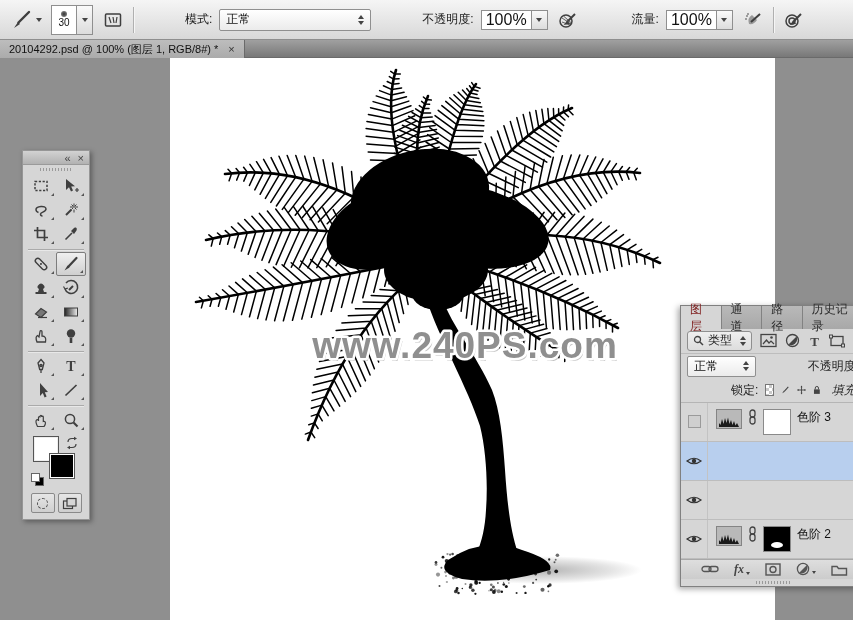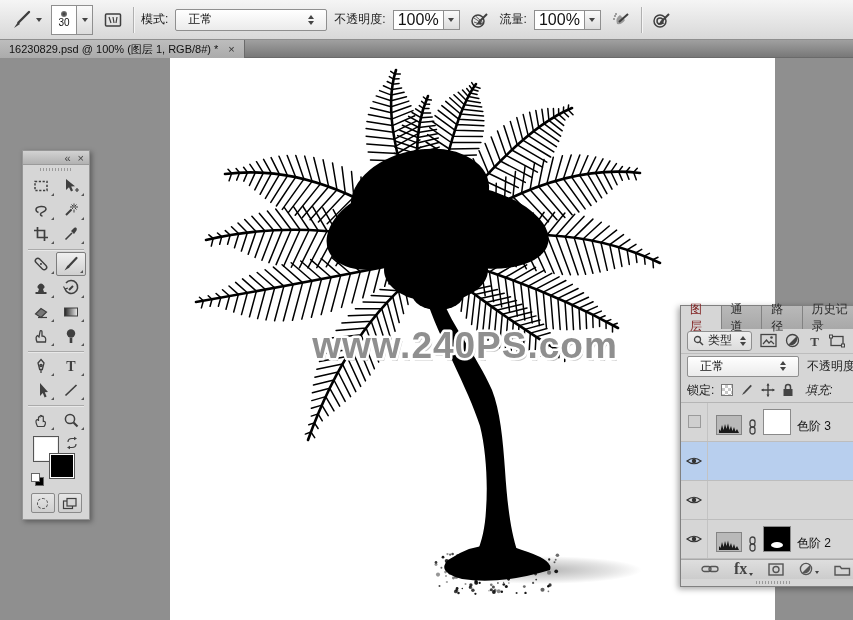--- a/index.html
+++ b/index.html
@@ -5,24 +5,24 @@
   html,body{margin:0;padding:0;background:#555;}
   *{box-sizing:border-box;}
   .app{position:relative;width:853px;height:620px;overflow:hidden;
        font-family:"Liberation Sans","DejaVu Sans",sans-serif;
        background:#8f8f8f;user-select:none;}
   
   .options-bar{position:absolute;left:0;top:0;width:853px;height:40px;
     background:linear-gradient(#f5f5f5,#d8d8d8);border-bottom:1px solid #8e8e8e;
     display:flex;align-items:center;padding:0 8px;gap:7px;}
   .ob-sep{width:1px;height:26px;background:#b0b0b0;box-shadow:1px 0 0 #f5f5f5;}
-  .ob-label{font-size:12px;color:#1c1c1c;white-space:nowrap;}
+  .ob-label{font-size:12px;color:#1c1c1c;white-space:nowrap;margin-left:44px;}
   .icon-btn{width:26px;height:26px;display:flex;align-items:center;justify-content:center;border-radius:3px;}
   .combo{display:flex;align-items:center;background:linear-gradient(#ffffff,#ebebeb);
-    border:1px solid #8f8f8f;border-radius:2px;height:22px;padding:0 12px;font-size:12px;color:#111;}
+    border:1px solid #8f8f8f;border-radius:2px;height:22px;padding:0 6px;font-size:12px;color:#111;}
   .spinner{margin-left:auto;display:flex;flex-direction:column;gap:2px;padding-left:8px;}
   .tri-up{width:0;height:0;border-left:3px solid transparent;border-right:3px solid transparent;border-bottom:4px solid #444;}
   .tri-down{width:0;height:0;border-left:3px solid transparent;border-right:3px solid transparent;border-top:4px solid #444;}
   .valbox{background:#fff;border:1px solid #8f8f8f;height:20px;min-width:40px;padding:0 4px;font-size:16px;color:#111;display:flex;align-items:center;}
   .caret-btn{width:16px;height:20px;border:1px solid #8f8f8f;border-left:none;
     background:linear-gradient(#fafafa,#dcdcdc);display:flex;align-items:center;justify-content:center;}
   .brush-size-box{width:26px;height:30px;background:#fff;border:1px solid #8f8f8f;
     display:flex;flex-direction:column;align-items:center;justify-content:center;gap:1px;}
   .brush-dot{width:6px;height:6px;border-radius:50%;background:radial-gradient(#333,#999);}
   .brush-size-num{font-size:10px;color:#111;line-height:10px;}
@@ -75,33 +75,33 @@
   .type-combo{display:flex;align-items:center;gap:4px;background:linear-gradient(#efefef,#dddddd);
     border:1px solid #8f8f8f;border-radius:3px;height:20px;padding:0 5px;font-size:12px;}
   .lp-blend{height:28px;display:flex;align-items:center;gap:8px;padding:0 6px;}
   .blend-combo{width:112px;height:21px;}
   .lp-lock{height:26px;display:flex;align-items:center;gap:7px;padding:0 6px;border-bottom:1px solid #b5b5b5;}
   .lp-rows{flex:1;display:flex;flex-direction:column;}
   .layer-row{height:39px;display:flex;align-items:center;border-bottom:1px solid #bdbdbd;background:#d6d6d6;}
   .layer-row.selected{background:#b8cfee;}
   .vis-cell{width:27px;align-self:stretch;display:flex;align-items:center;justify-content:center;border-right:1px solid #c3c3c3;}
   .vis-empty{width:13px;height:13px;border:1px solid #9a9a9a;background:#cfcfcf;}
-  .layer-content{display:flex;align-items:flex-end;gap:6px;padding-left:8px;}
+  .layer-content{display:flex;align-items:flex-start;gap:6px;padding-left:8px;}
   .checker{background-image:conic-gradient(#c9c9c9 25%,#ffffff 25% 50%,#c9c9c9 50% 75%,#ffffff 75%);background-size:8px 8px;}
   .px-thumb{width:32px;height:32px;border:1px solid #9a9a9a;position:relative;}
   .px-thumb.sel{border:1px solid #444;outline:1px solid #444;outline-offset:1px;}
   .adj-icon{width:26px;height:20px;background:#b9b9b9;border:1px solid #848484;display:flex;align-items:flex-end;justify-content:center;}
   .mask-thumb{width:28px;height:26px;border:1px solid #8a8a8a;position:relative;}
   .mask-white{background:#fff;}
   .mask-black{background:#000;}
   .mask-black::after{content:"";position:absolute;left:50%;bottom:3px;width:12px;height:6px;margin-left:-6px;background:#fff;border-radius:50%;}
   .layer-name{font-size:12px;color:#111;white-space:nowrap;}
   .lp-footer{height:22px;border-top:1px solid #a8a8a8;background:linear-gradient(#dedede,#cccccc);
     display:flex;align-items:center;gap:15px;padding-left:20px;}
-  .fx-label{font-size:16px;font-weight:bold;color:#444;font-family:"Liberation Serif",serif;}
+  .fx-label{font-size:12px;font-style:italic;font-weight:bold;color:#444;font-family:"Liberation Serif",serif;}
   .lp-grip{height:8px;display:flex;align-items:center;justify-content:center;}
   .lp-grip div{width:34px;height:3px;background:repeating-linear-gradient(90deg,#999 0 1px,transparent 1px 3px);}
   .tiny-caret{width:0;height:0;border-left:2.5px solid transparent;border-right:2.5px solid transparent;border-top:3.5px solid #444;margin-left:2px;align-self:flex-end;margin-bottom:2px;}
 </style>
 </head>
 <body>
 
 <div class="app">
 
   <div class="options-bar">
@@ -177,21 +177,21 @@
         <circle cx="8" cy="11" r="6"></circle>
           <circle cx="8" cy="11" r="3"></circle>
         <path d="M9,12 L17,4" stroke-width="2"></path>
         <path d="M7.5,14 L9,12 l1.6,1.4 Z" fill="#3f3f3f"></path>
       </svg>
     </div>
   </div>
 
   <div class="tab-bar">
     <div class="doc-tab">
-      <span>16230829.psd @ 100% (图层 1, RGB/8#) *</span>
+      <span>20104292.psd @ 100% (图层 1, RGB/8#) *</span>
       <span class="tab-close">×</span>
     </div>
   </div>
 
   <div class="workspace">
 
     <div class="canvas">
       <svg id="tree" viewBox="0 0 605 562" preserveAspectRatio="none">
         <defs>
           <radialGradient id="shGrad" cx="50%" cy="50%" r="50%">

